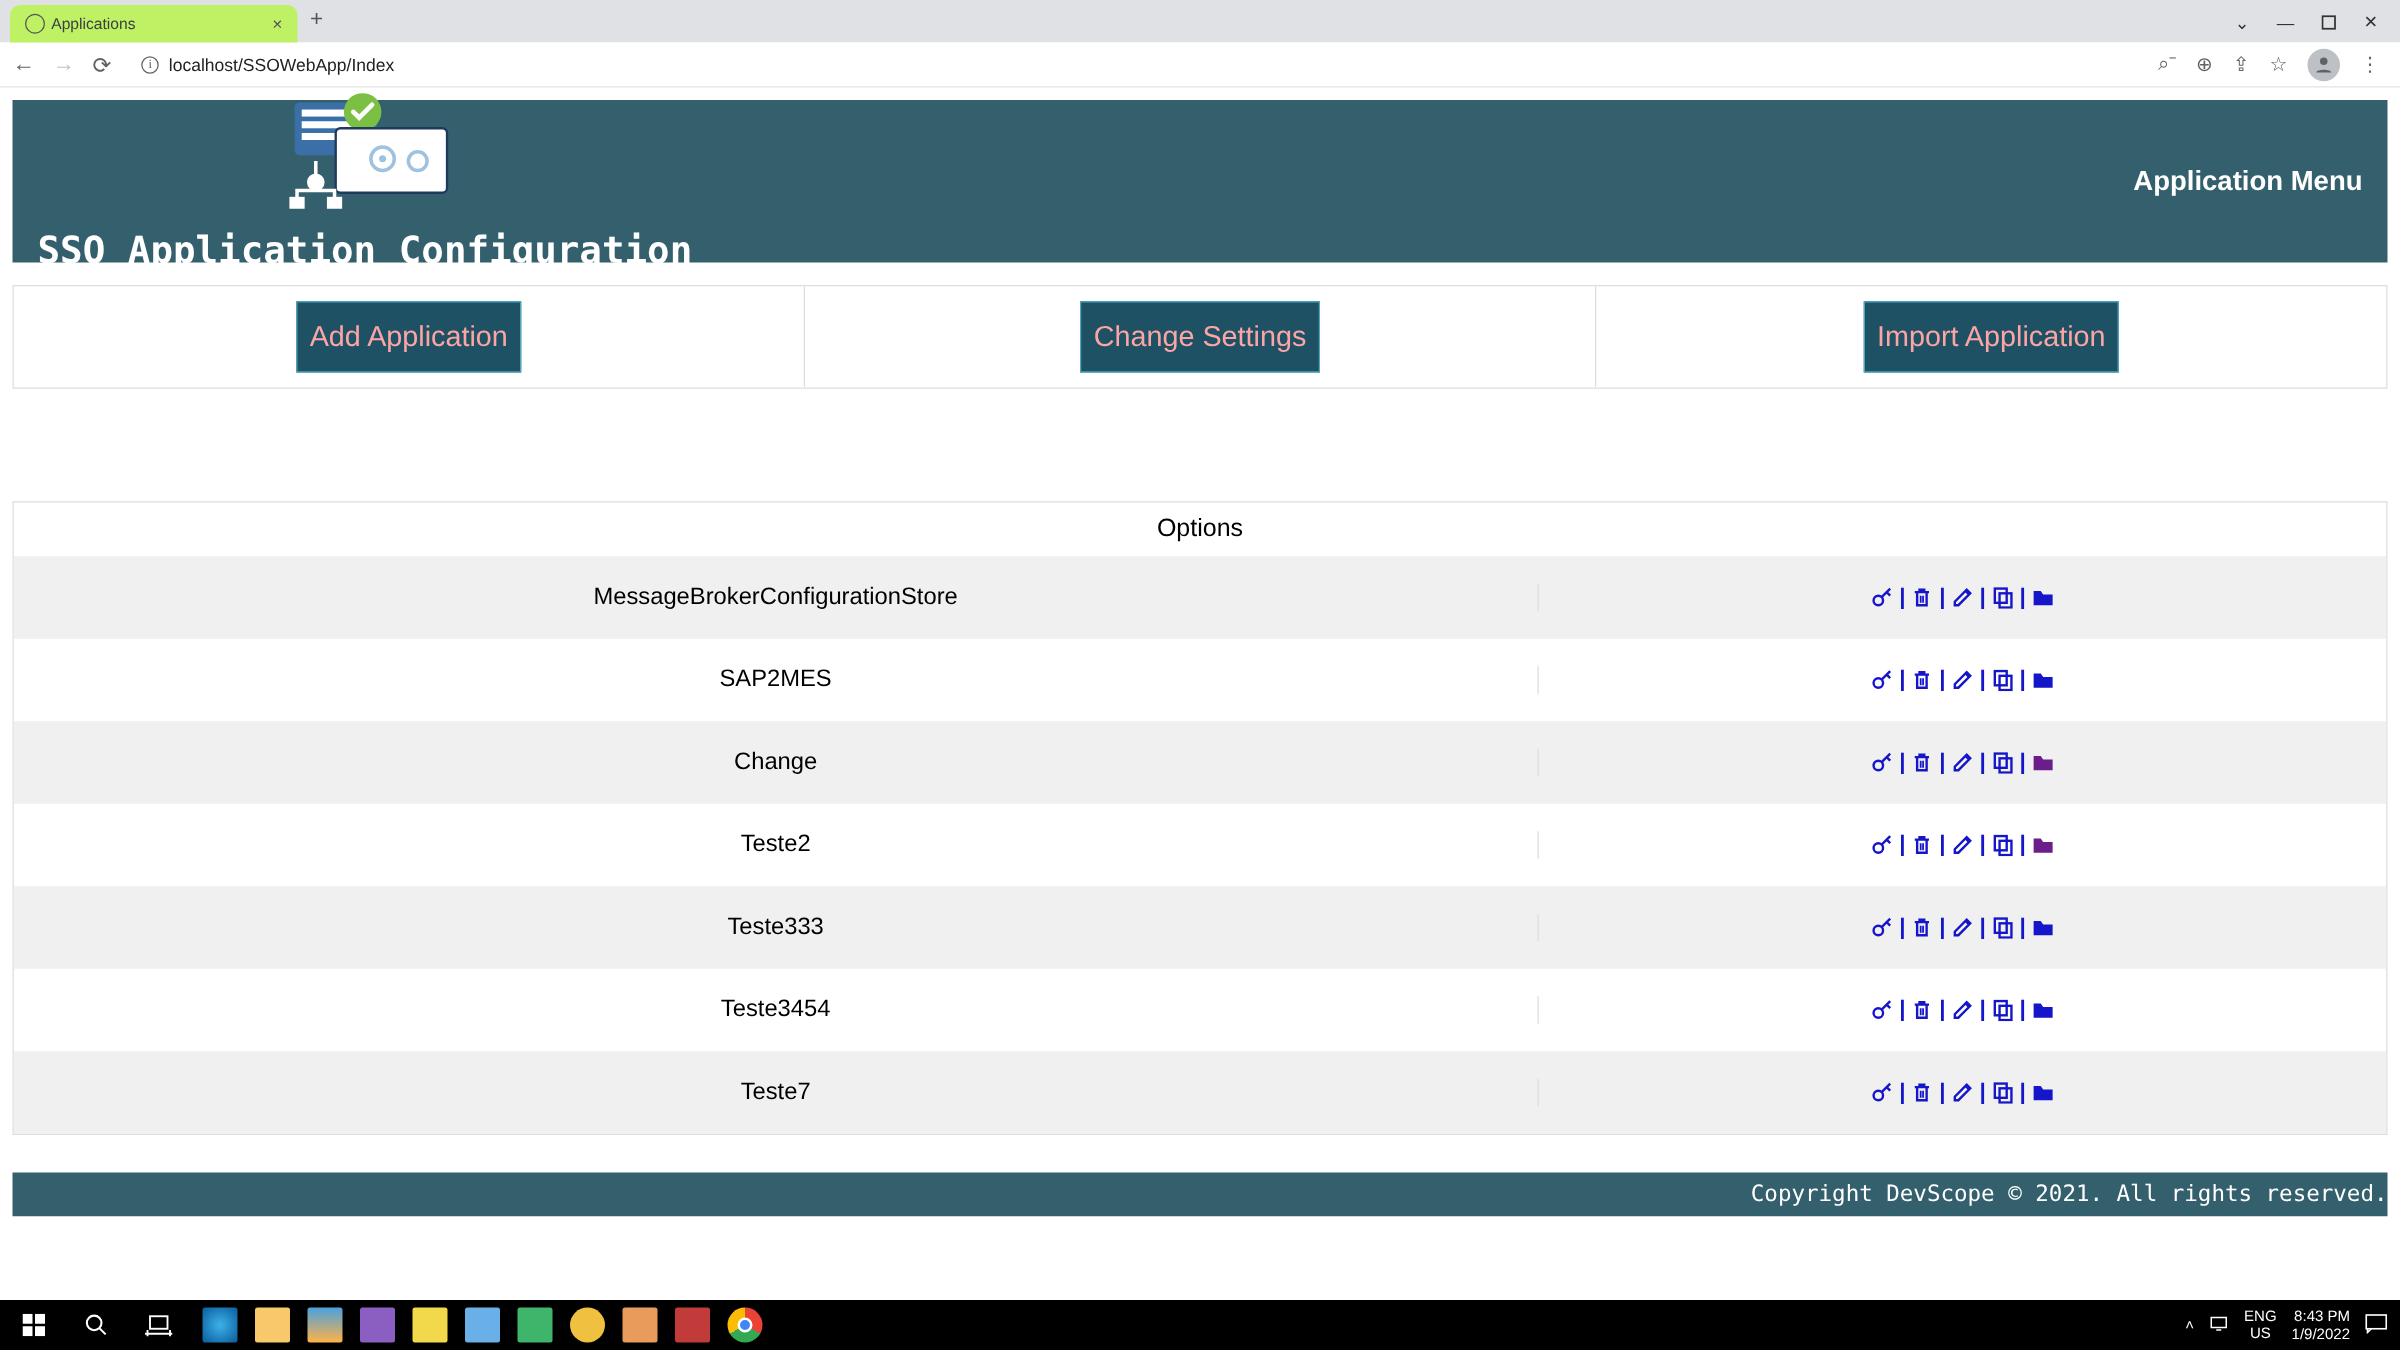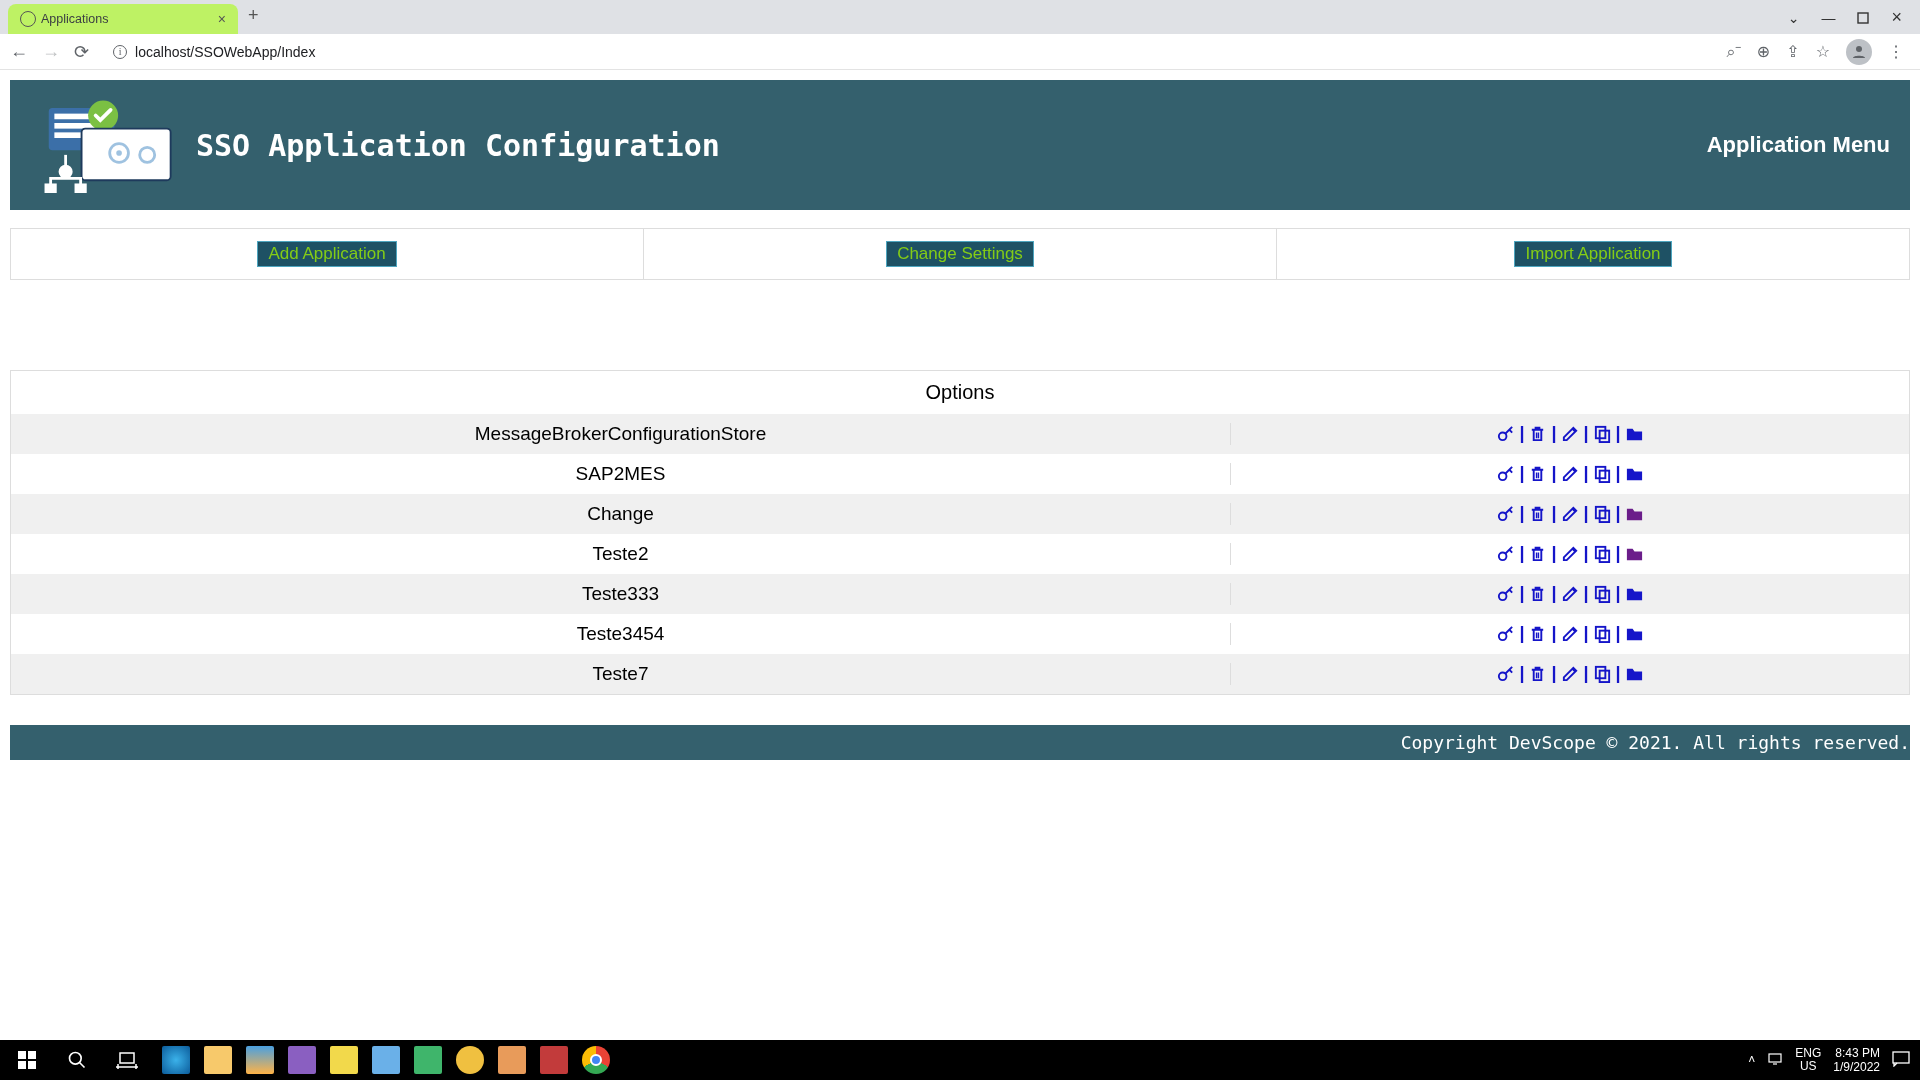--- a/index.html
+++ b/index.html
@@ -18,37 +18,37 @@
   .addrbar .navicons { display: flex; gap: 14px; color: #5f6368; }
   .addrbar .navicons span { font-size: 18px; }
   .url-field { flex: 1; display: flex; align-items: center; gap: 8px; font-size: 14px; color: #202124; padding-left: 10px; }
   .url-info { width:14px; height:14px; border:1.3px solid #5f6368; border-radius:50%; display:inline-flex; align-items:center; justify-content:center; font-size:10px; color:#5f6368; font-family: serif; }
   .addr-right { display:flex; gap:16px; color:#5f6368; align-items:center; padding-right:6px; }
   .addr-right .avatar { width:26px; height:26px; background:#bdc1c6; border-radius:50%; display:flex; align-items:center; justify-content:center; }
 
   
   .viewport { position: absolute; top: 70px; left: 0; right: 0; bottom: 40px; padding: 10px; }
   .header-band { background: #34606d; height: 130px; display:flex; align-items:center; padding: 0 20px; justify-content: space-between; }
-  .header-left { display:flex; align-items:center; gap:16px; }
+  .header-left { display:flex; align-items:center; gap:16px;flex-direction:column; }
   .logo { width: 150px; height: 95px; position: relative; }
   .app-title { color: #fff; font-family: "Lucida Console", Monaco, monospace; font-weight: bold; font-size: 30px; }
   .app-menu { color:#fff; font-weight:bold; font-size:22px; }
 
   .button-row { display:flex; margin-top: 18px; border:1px solid #ddd; }
   .button-cell { flex:1; border-right:1px solid #ddd; display:flex; justify-content:center; align-items:center; padding: 12px 0; }
   .button-cell:last-child { border-right:none; }
-  .action-btn { background:#1e5164; color:#84cc16; border:1px solid #4da5bf; padding:2px 10px; font-size:17px; cursor:pointer; }
+  .action-btn { background:#1e5164; color:#fca5a5; border:1px solid #4da5bf; padding:14px 10px; font-size:23px; cursor:pointer; }
 
   .grid { margin-top: 90px; border:1px solid #ddd; }
   .grid-row { display:flex; }
   .grid-row.alt { background:#f0f0f0; }
   .grid-header { font-size:20px; padding:10px 0; }
   .col-name { flex: 0 0 1220px; text-align:center; border-right:1px solid #ddd; }
   .col-opts { flex: 1; text-align:center; }
-  .body-row { font-size:19px; padding: 9px 0; }
+  .body-row { font-size:19px; padding: 22px 0; }
   .opt-icons { display:flex; justify-content:center; align-items:center; gap:4px; font-weight:bold; }
   .opt-icons .sep { color:#1515c9; font-size:18px; }
   .opt-icons svg { cursor:pointer; }
   .blue { fill:#1515c9; stroke:#1515c9; }
   .purple { fill:#6b1d8a; stroke:#6b1d8a; }
 
   .footer-band { background:#34606d; color:#fff; font-family:"Lucida Console", Monaco, monospace; font-size:18px; text-align:right; padding: 7px 0; margin-top: 30px; }
 
   
   .taskbar { position:absolute; bottom:0; left:0; right:0; height:40px; background:#000; display:flex; align-items:center; color:#fff; }

